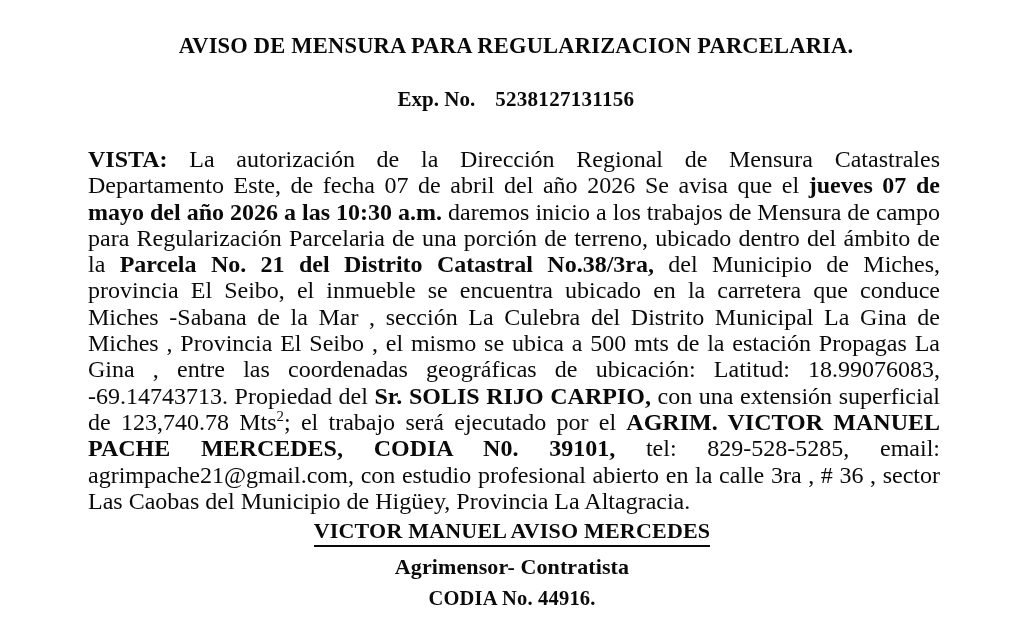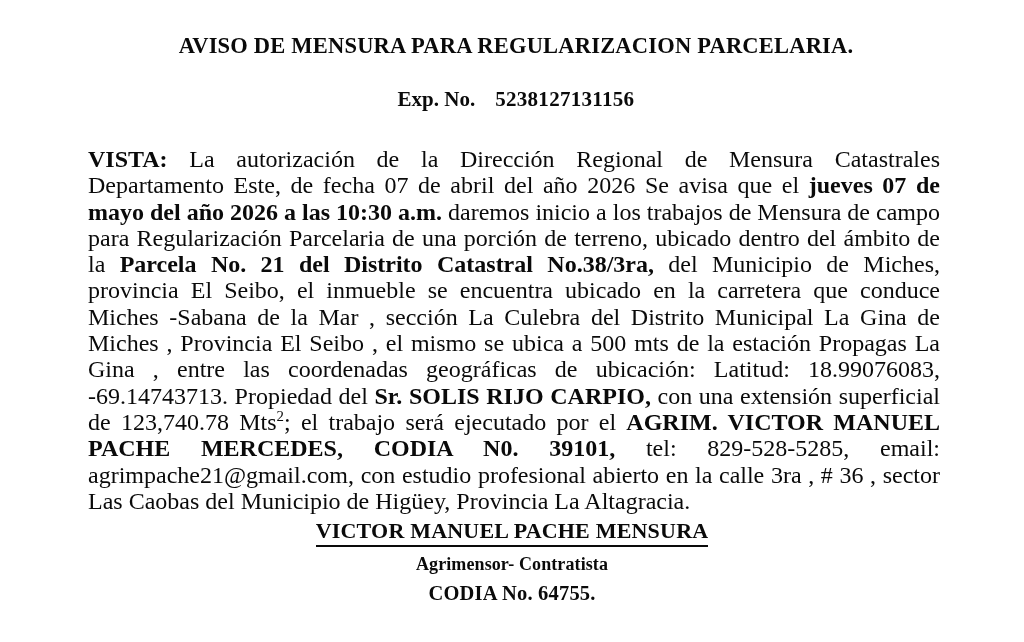--- a/index.html
+++ b/index.html
@@ -71,21 +71,21 @@
   .sig-name {
     font-size: 22px;
     font-weight: bold;
     letter-spacing: 0.2px;
     display: inline-block;
     border-bottom: 2.4px solid #0a0a0a;
     padding-bottom: 1px;
     line-height: 1.18;
   }
   .sig-role {
-    font-size: 18px;
+    font-size: 22px;
     font-weight: bold;
     margin-top: 7px;
     line-height: 1.18;
     letter-spacing: 0.1px;
   }
   .sig-codia {
     font-size: 20.5px;
     font-weight: bold;
     margin-top: 6px;
     line-height: 1.18;
@@ -99,18 +99,18 @@
 
   <h1 class="doc-title">AVISO DE MENSURA PARA REGULARIZACION PARCELARIA.</h1>
 
   <p class="exp-line">
     <span class="exp-label">Exp. No.</span><span class="exp-number">5238127131156</span>
   </p>
 
   <div class="body-block"><b>VISTA:</b><span> La autorización de la Dirección Regional de Mensura Catastrales Departamento Este, de fecha 07 de abril del año 2026 Se avisa que el </span><b>jueves 07 de mayo del año 2026 a las 10:30 a.m.</b><span> daremos inicio a los trabajos de Mensura de campo para Regularización Parcelaria de una porción de terreno, ubicado dentro del ámbito de la </span><b>Parcela No. 21 del Distrito Catastral No.38/3ra,</b><span> del Municipio de Miches, provincia El Seibo, el inmueble se encuentra ubicado en la carretera que conduce Miches -Sabana de la Mar , sección La Culebra del  Distrito Municipal  La Gina de Miches , Provincia El  Seibo , el mismo se ubica a 500 mts de la estación Propagas La Gina , entre las coordenadas geográficas de ubicación: Latitud: 18.99076083, -69.14743713. Propiedad del </span><b>Sr. SOLIS RIJO CARPIO,</b><span> con una extensión superficial de 123,740.78 Mts</span><span class="sup">2</span><span>; el trabajo será ejecutado por el </span><b>AGRIM. VICTOR MANUEL PACHE MERCEDES, CODIA N0. 39101,</b><span> tel: 829-528-5285, email: agrimpache21@gmail.com, con estudio profesional abierto en la calle 3ra , # 36 ,  sector Las Caobas del Municipio de Higüey, Provincia La Altagracia.</span></div>
 
   <div class="signature">
-    <div class="sig-name">VICTOR MANUEL PACHE MENSURA</div>
+    <div class="sig-name">VICTOR MANUEL AVISO MERCEDES</div>
     <div class="sig-role">Agrimensor- Contratista</div>
-    <div class="sig-codia">CODIA No. 64755.</div>
+    <div class="sig-codia">CODIA No. 44916.</div>
   </div>
 
 </div>
 
 </body></html>

